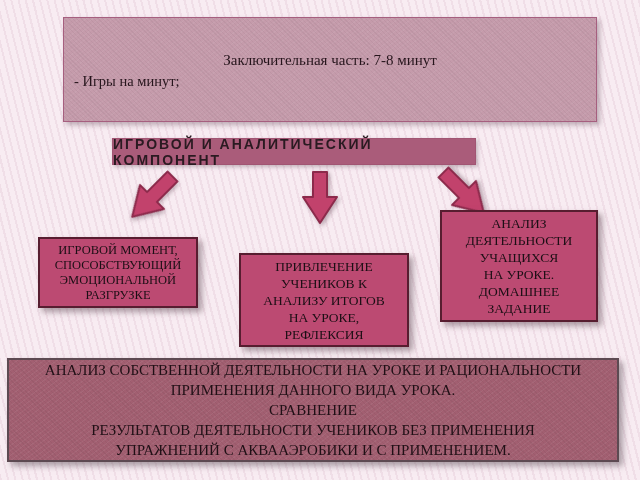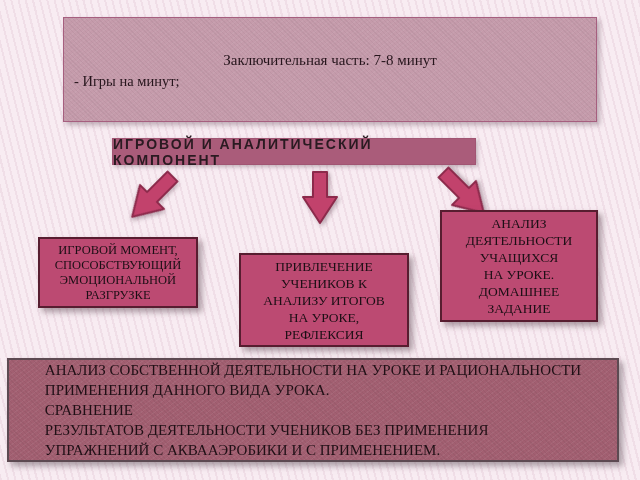--- a/index.html
+++ b/index.html
@@ -62,21 +62,21 @@
   .branch-1{left:38px;top:237px;width:160px;height:71px;font-size:12.5px;line-height:15px;}
   .branch-2{left:239px;top:234px;width:170px;height:94px;font-size:13.5px;line-height:17px;margin-top:19px;}
   .branch-3{left:440px;top:210px;width:158px;height:112px;font-size:13.5px;line-height:17px;}
   .bottom-box{
     position:absolute;left:7px;top:358px;width:612px;height:104px;
     box-sizing:border-box;
     background-color:#a25f71;
     border:2px solid #5d4a52;
     box-shadow:4px 4px 6px rgba(110,95,103,0.55);
     display:flex;align-items:center;justify-content:center;
-    white-space:pre-line;
+    text-align:center;white-space:pre-line;
     font-size:15px;line-height:20px;
     color:#201016;
   }
 </style>
 </head>
 <body>
 
 <div class="slide">
 
   <div class="top-box texture">

